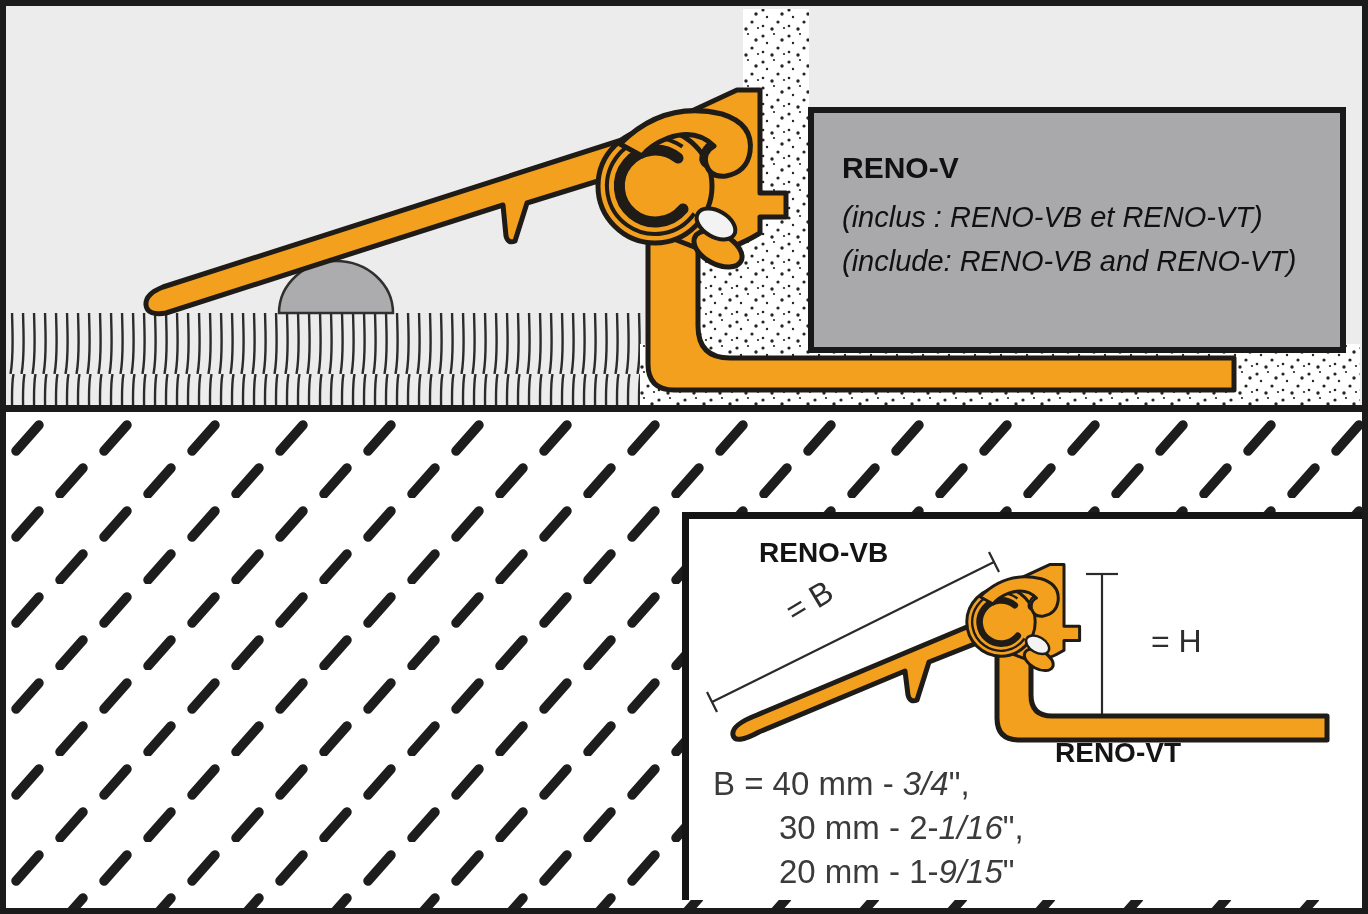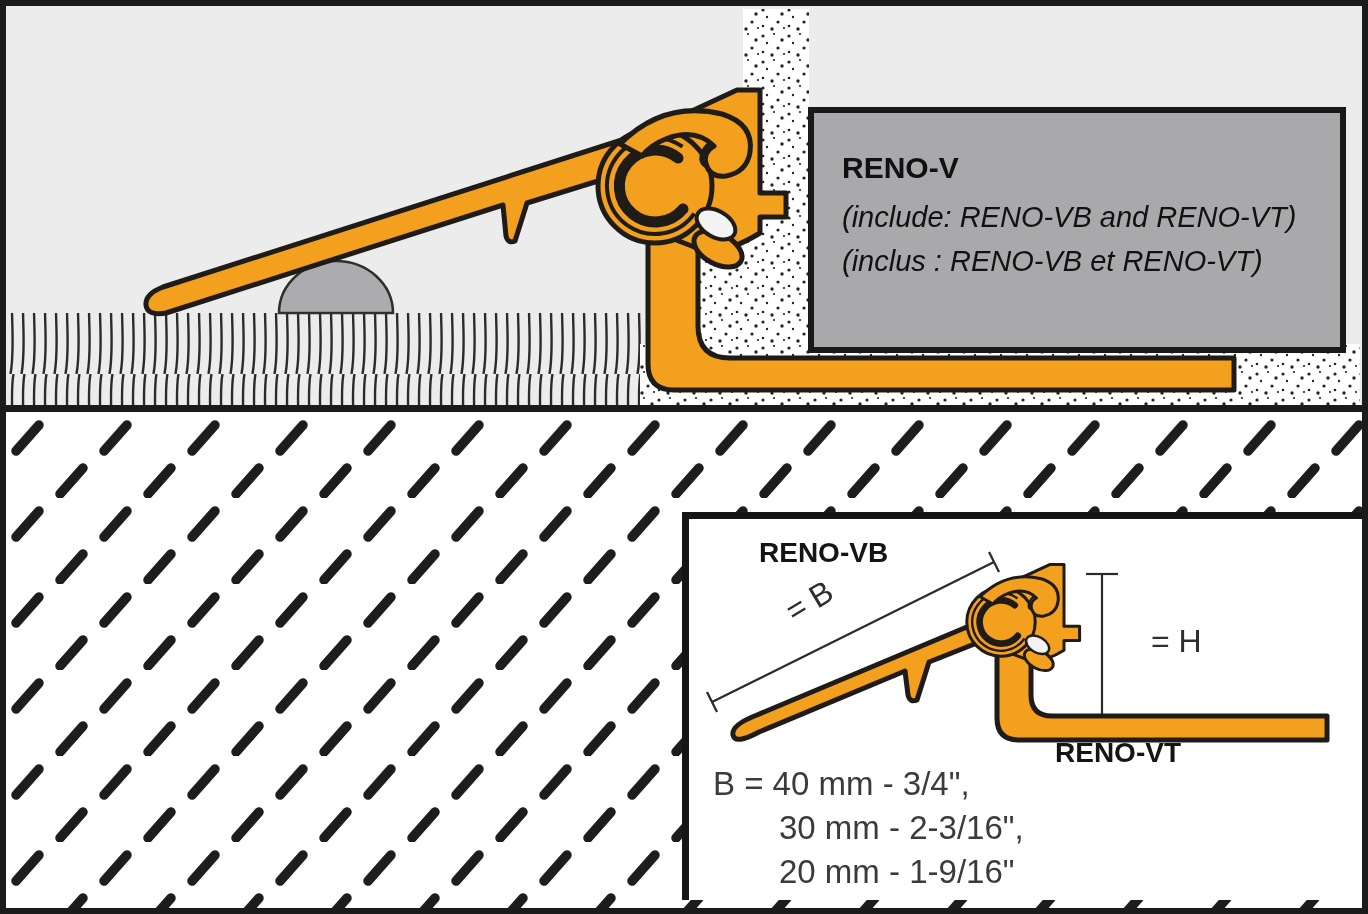--- a/index.html
+++ b/index.html
@@ -29,21 +29,21 @@
     box-sizing:border-box;border-left:7px solid #151515;border-top:7px solid #151515;
     background:#fff;
   }
   .inset-box svg{position:absolute;left:0;top:0;}
   .t-vb{position:absolute;left:70px;top:18px;font-size:28px;font-weight:700;color:#141414;}
   .t-vt{position:absolute;left:366px;top:218px;font-size:28px;font-weight:700;color:#141414;}
   .t-b{position:absolute;left:96px;top:64px;font-size:32px;color:#2e2e2e;transform:rotate(-31deg);}
   .t-h{position:absolute;left:462px;top:104px;font-size:32px;color:#2e2e2e;}
   .sizes{position:absolute;left:24px;top:243px;font-size:33px;color:#3b3b3b;line-height:44px;white-space:nowrap;}
   .sizes .ind{padding-left:66px;}
-  .frac{}
+  .frac{font-style:italic;}
   .org{fill:#F4A01F;stroke:#1f1b17;stroke-width:5;stroke-linejoin:round;}
   .gap{fill:#F3F3F3;stroke:#1f1b17;stroke-width:4;}
   .dim{stroke:#2a2a2a;stroke-width:2.2;}
 </style>
 </head>
 <body>
 
 <div class="frame">
 
   <div class="top-section">
@@ -90,22 +90,22 @@
 
       <path class="org" d="M 622 132 L 157 281 Q 139 288 140 299 Q 141 310 160 307 L 497 199 L 500 230 Q 502 238 509 235 L 521 197 L 634 162 Z"></path>
 
       <path class="org" d="M 642 222 L 692 222 L 692 320 Q 692 352 724 352 L 1228 352 L 1228 384 L 668 384 Q 642 384 642 358 Z"></path>
 
       <use href="#connector" transform="translate(649,180)"></use>
     </svg>
 
     <div class="label-box">
       <div class="lb-title">RENO-V</div>
+      <div class="lb-line">(inclus : RENO-VB et RENO-VT)</div>
       <div class="lb-line">(include: RENO-VB and RENO-VT)</div>
-      <div class="lb-line">(inclus : RENO-VB et RENO-VT)</div>
     </div>
   </div>
 
   <div class="bottom-section">
     <svg width="1356" height="496" viewBox="0 0 1356 496">
       <defs>
         <pattern id="hatchPat" width="88" height="86" patternUnits="userSpaceOnUse">
           <g stroke="#1d1d1d" stroke-width="9.5" stroke-linecap="round">
             <line x1="10" y1="39" x2="33" y2="13"></line>
             <line x1="54" y1="82" x2="77" y2="56"></line>
@@ -137,18 +137,18 @@
       <use href="#connector" transform="translate(312,103) scale(0.6)"></use>
     </svg>
 
     <div class="t-vb">RENO-VB</div>
     <div class="t-b">= B</div>
     <div class="t-h">= H</div>
     <div class="t-vt">RENO-VT</div>
 
     <div class="sizes">
       <div><span>B = 40 mm - </span><span class="frac">3/4</span><span>",</span></div>
-      <div class="ind"><span>30 mm - 2-</span><span class="frac">3/16</span><span>",</span></div>
-      <div class="ind"><span>20 mm - 1-</span><span class="frac">9/16</span><span>"</span></div>
+      <div class="ind"><span>30 mm - 2-</span><span class="frac">1/16</span><span>",</span></div>
+      <div class="ind"><span>20 mm - 1-</span><span class="frac">9/15</span><span>"</span></div>
     </div>
   </div>
 
 </div>
 
 </body></html>

